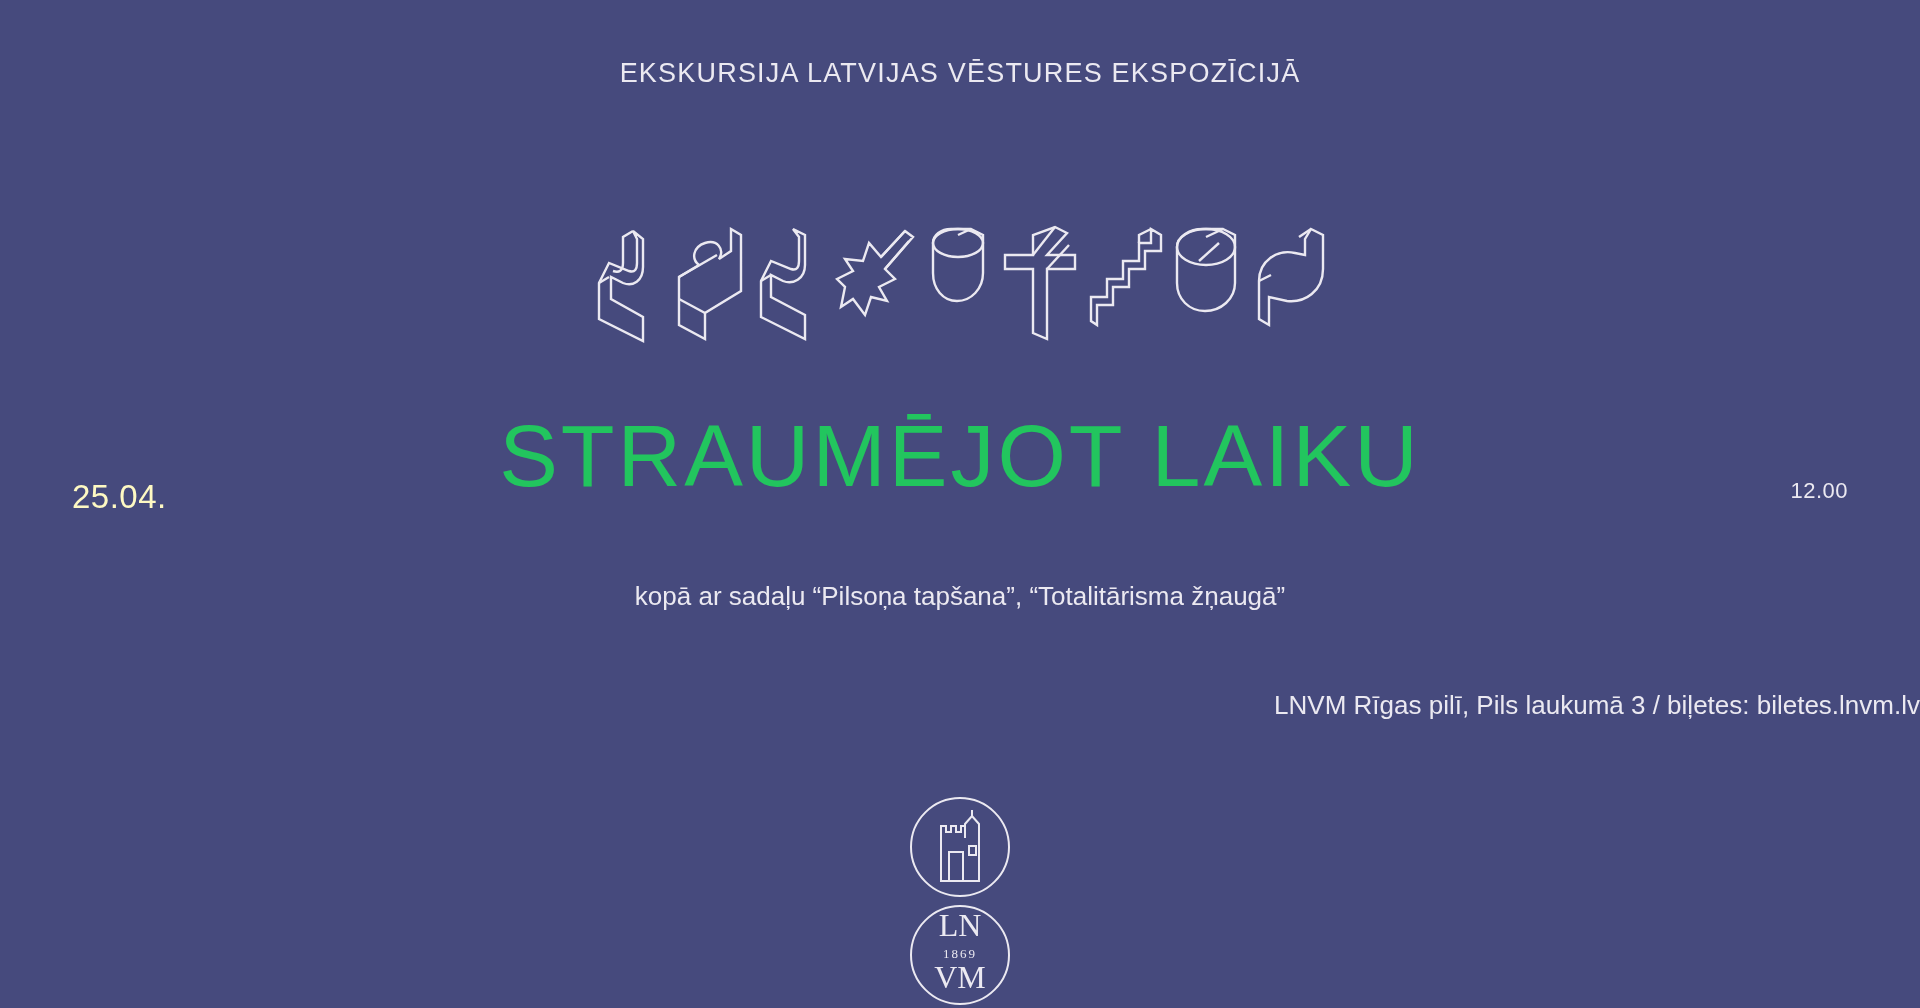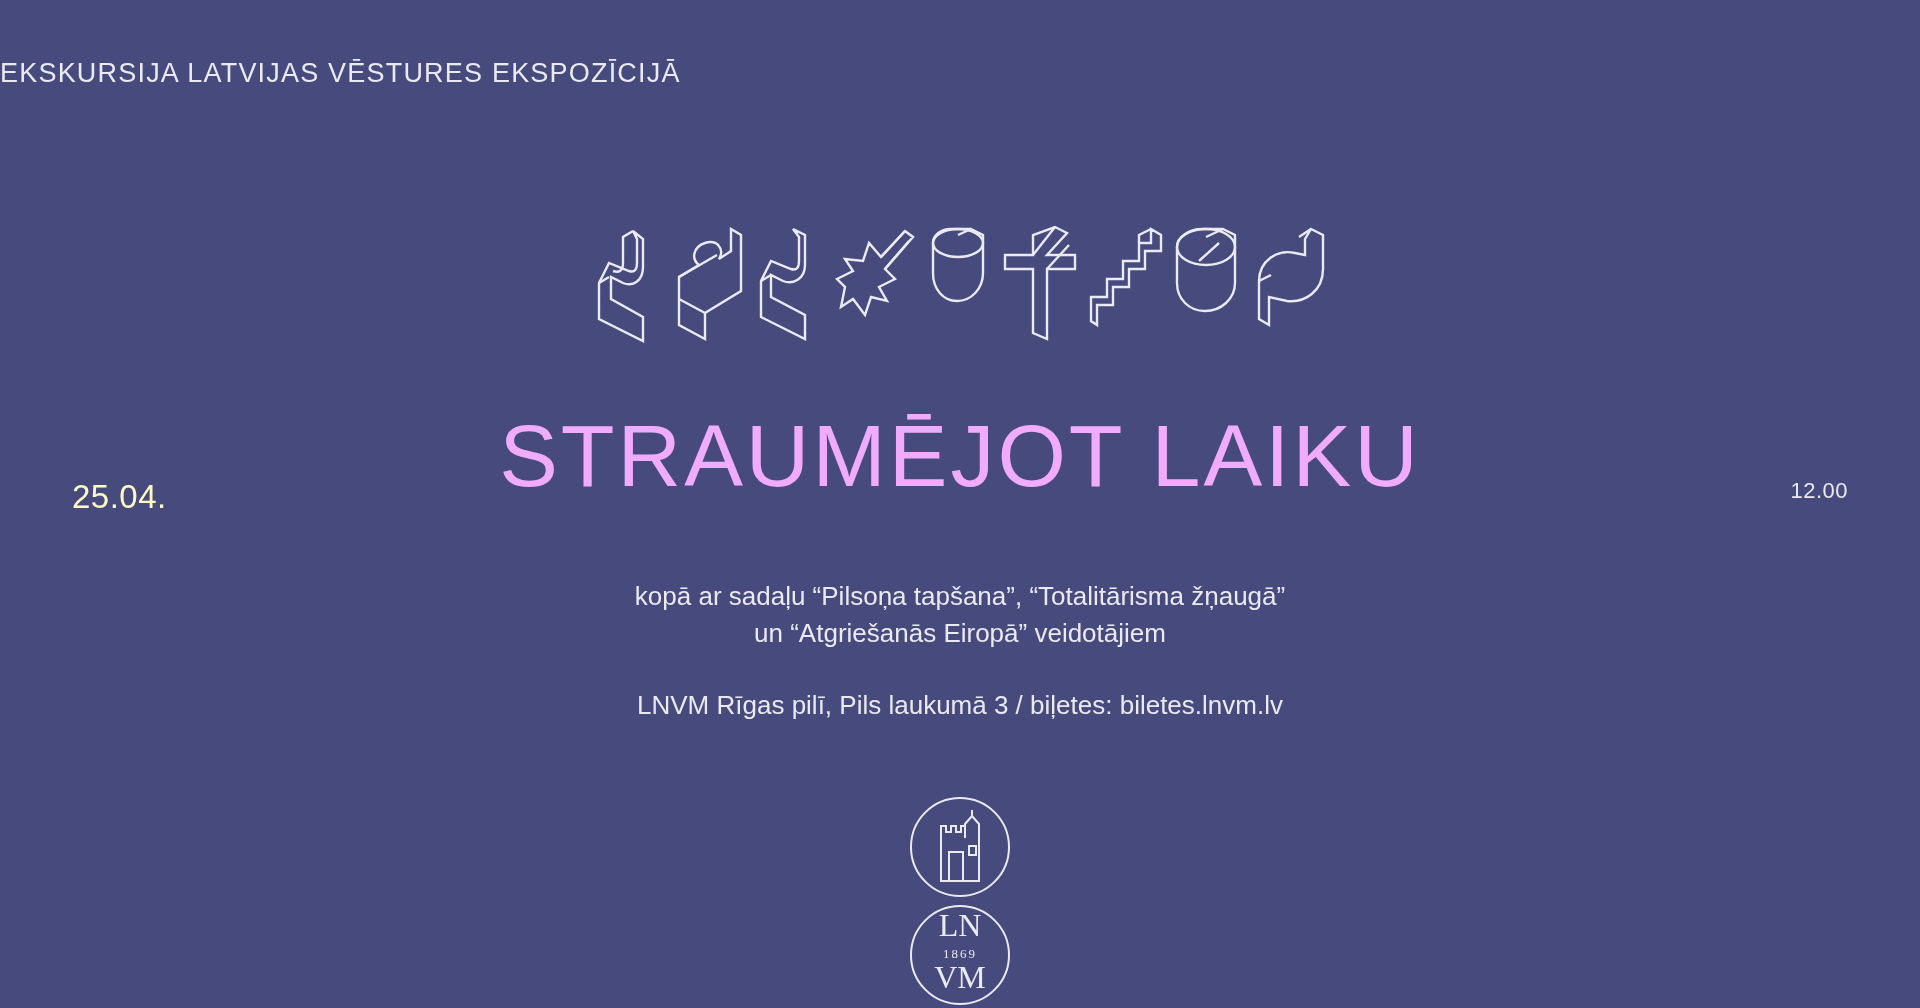--- a/index.html
+++ b/index.html
@@ -21,20 +21,21 @@
     inset: 0;
     background: #464a7d;
   }
 
   
   .eyebrow {
     position: absolute;
     top: 58px;
     left: 0;
     right: 0;
+    text-align: center;
     font-size: 27px;
     letter-spacing: 1.2px;
     font-weight: 400;
     color: #ebe9f1;
     white-space: nowrap;
   }
 
   
   .glyph-row {
     position: absolute;
@@ -74,21 +75,21 @@
   .title {
     position: absolute;
     top: 410px;
     left: 0;
     right: 0;
     text-align: center;
     font-size: 88px;
     line-height: 1.05;
     font-weight: 400;
     letter-spacing: 3px;
-    color: #f0abfc;
+    color: #22c55e;
     white-space: nowrap;
   }
 
   
   .subtitle {
     position: absolute;
     top: 578px;
     left: 0;
     right: 0;
     text-align: center;
@@ -99,21 +100,21 @@
   .subtitle .ln {
     display: block;
   }
 
   
   .venue {
     position: absolute;
     top: 690px;
     left: 0;
     right: 0;
-    text-align: center;
+    text-align: right;
     font-size: 26px;
     color: #ebe9f1;
   }
 
   
   .logo {
     position: absolute;
     top: 786px;
     left: 50%;
     transform: translateX(-50%);
@@ -186,21 +187,20 @@
   </div>
 
   <div class="side-date">25.04.</div>
 
   <div class="side-time">12.00</div>
 
   <div class="title">STRAUMĒJOT LAIKU</div>
 
   <div class="subtitle">
     <span class="ln">kopā ar sadaļu “Pilsoņa tapšana”, “Totalitārisma žņaugā”</span>
-    <span class="ln">un “Atgriešanās Eiropā” veidotājiem</span>
   </div>
 
   <div class="venue">LNVM Rīgas pilī, Pils laukumā 3 / biļetes: biletes.lnvm.lv</div>
 
   <div class="logo">
     <svg width="122" height="230" viewBox="0 0 122 230" fill="none">
       <circle cx="61" cy="61" r="49" stroke="#ebe9f1" stroke-width="2"></circle>
 
       <g stroke="#ebe9f1" stroke-width="2" fill="none">
         <path d="M42 52 L42 95 L80 95 L80 52"></path>

